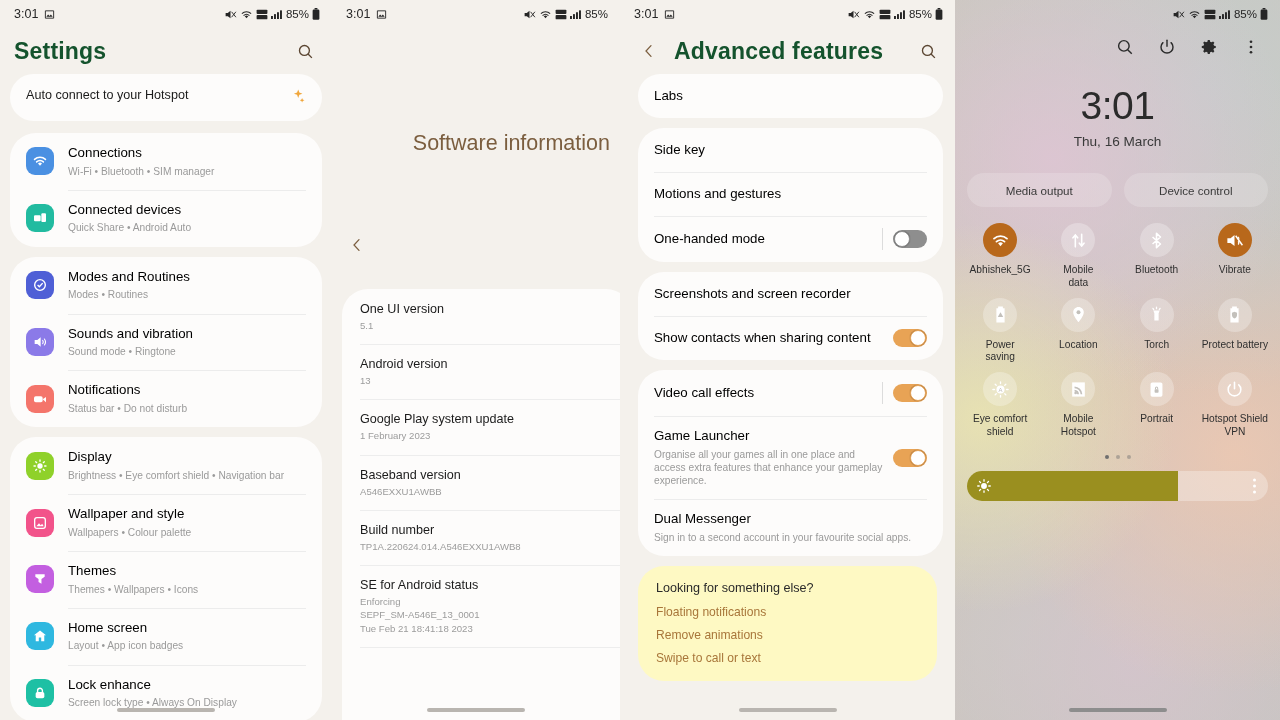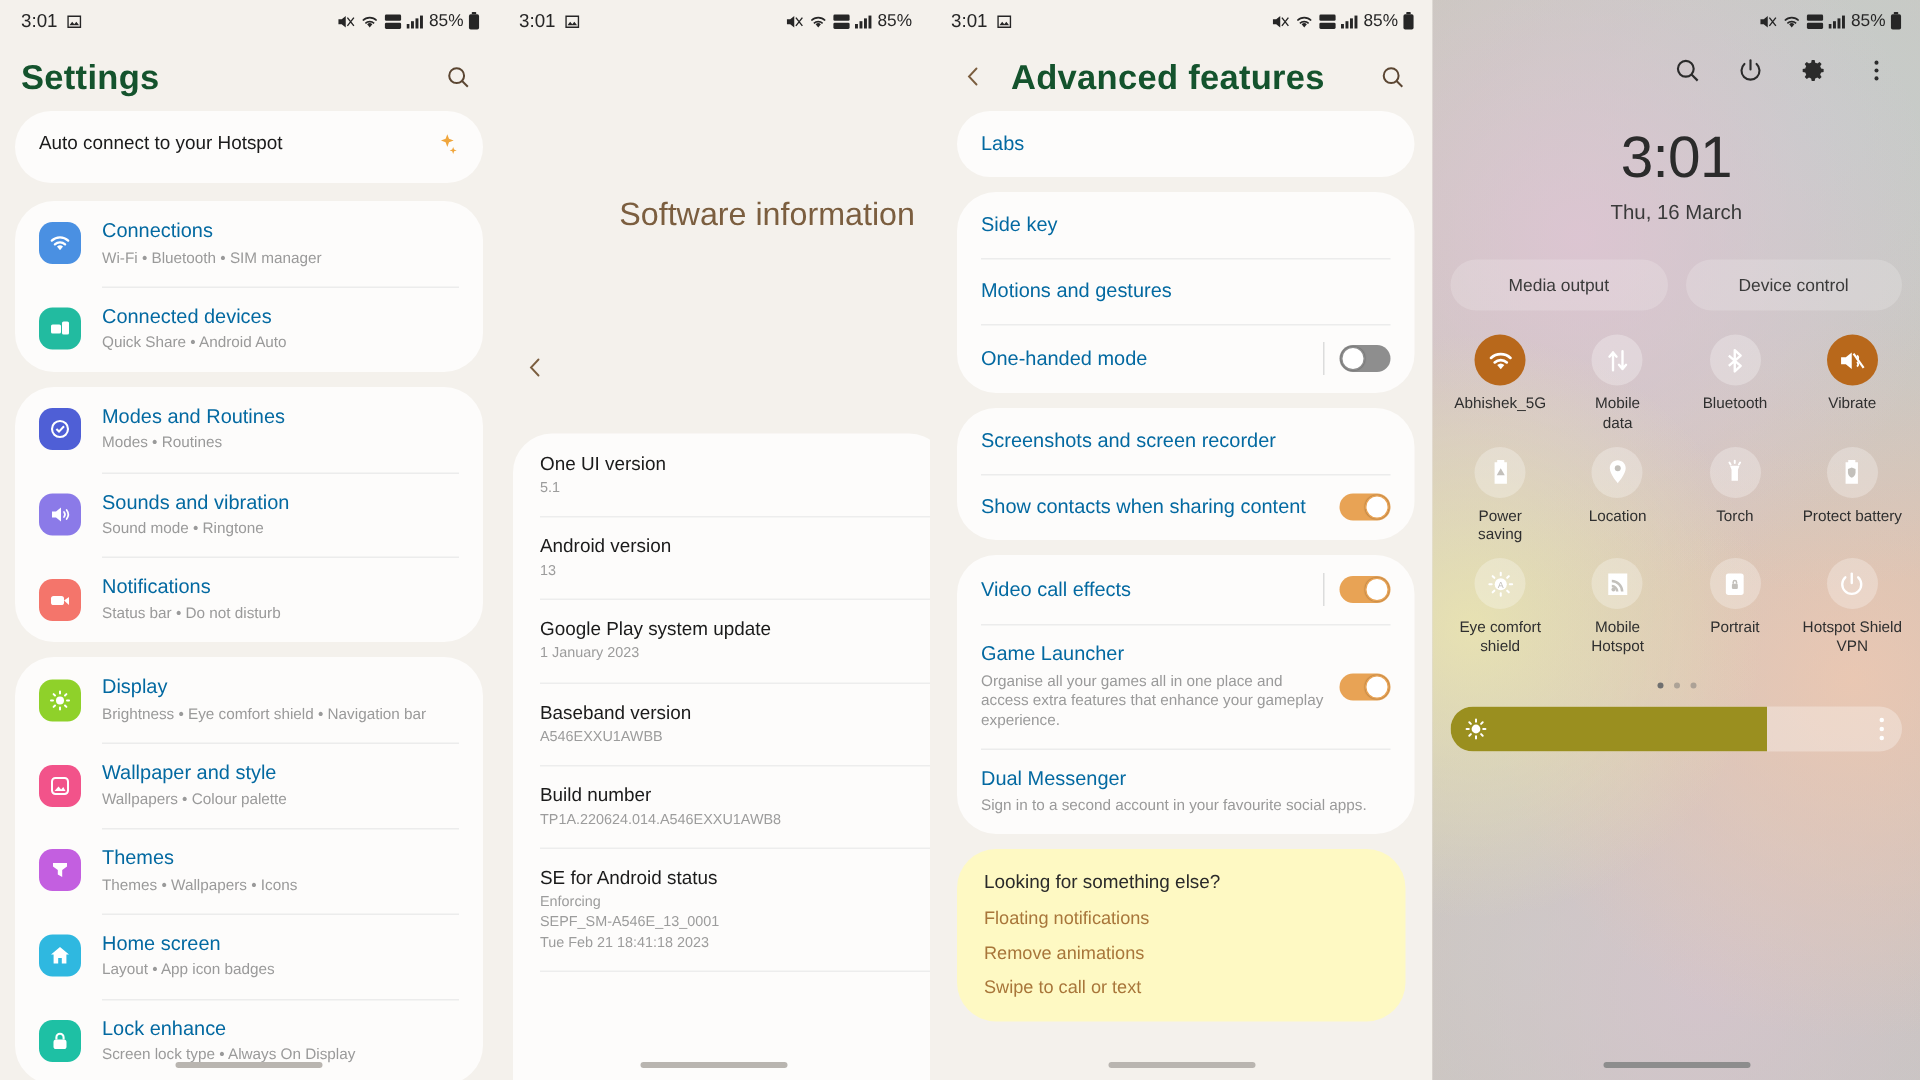--- a/index.html
+++ b/index.html
@@ -40,21 +40,21 @@
   .card {
     background:#fdfcfb; border-radius:26px; margin:0 10px 10px 10px;
     overflow:hidden;
   }
   .row { position:relative; display:flex; align-items:center; padding:12px 16px; min-height:44px;}
   .row + .row::before {
     content:""; position:absolute; left:16px; right:16px; top:0; height:1px;
     background:#ececec;
   }
   .row .texts { flex:1; min-width:0; }
-  .row .t1 { font-size:13.3px; color:#0369a1; line-height:1.25; font-weight:400;}
+  .row .t1 { font-size:13.3px; color:#000000; line-height:1.25; font-weight:400;}
   .row .t2 { font-size:10.2px; color:#9a9a9a; margin-top:3px; line-height:1.3;}
   .row .avatar {
     width:28px;height:28px;border-radius:9px;flex:none;margin-right:14px;
     display:flex;align-items:center;justify-content:center;color:#fff;
   }
   .row .avatar svg { display:block; }
 
   
   .promo { background:#fdfcfb;border-radius:26px;margin:0 10px 12px;padding:14px 16px;
            display:flex;}
@@ -403,21 +403,21 @@
       <div class="srow">
         <div class="sk">One UI version</div>
         <div class="sv">5.1</div>
       </div>
       <div class="srow">
         <div class="sk">Android version</div>
         <div class="sv">13</div>
       </div>
       <div class="srow">
         <div class="sk">Google Play system update</div>
-        <div class="sv">1 January 2023</div>
+        <div class="sv">1 February 2023</div>
       </div>
       <div class="srow">
         <div class="sk">Baseband version</div>
         <div class="sv">A546EXXU1AWBB</div>
       </div>
       <div class="srow">
         <div class="sk">Build number</div>
         <div class="sv">TP1A.220624.014.A546EXXU1AWB8</div>
       </div>
       <div class="srow">

